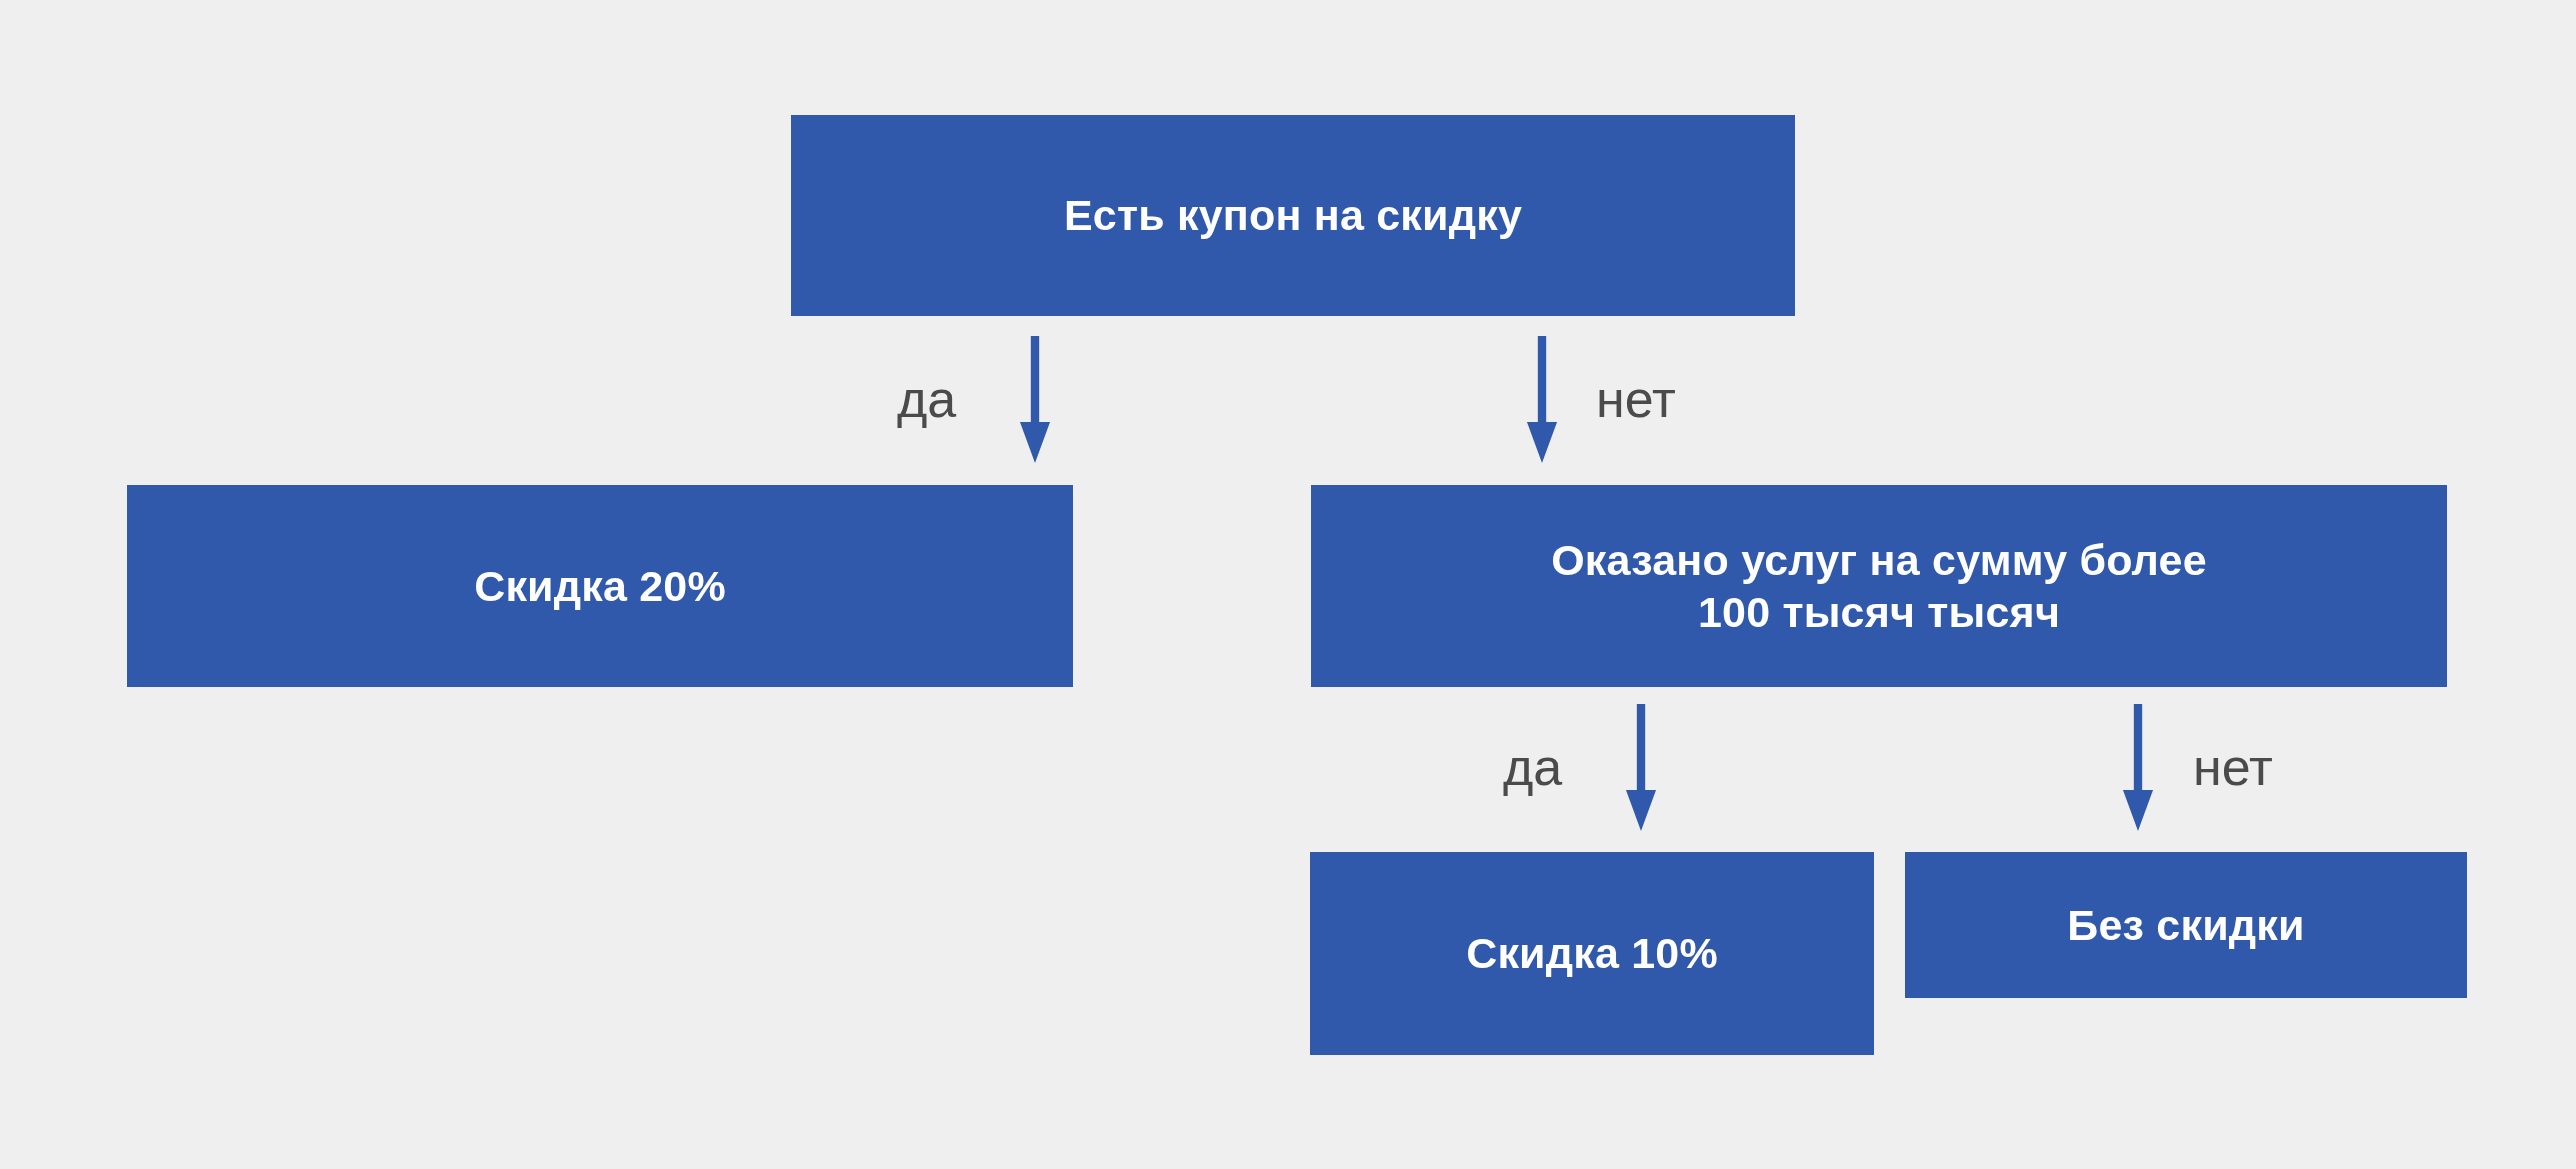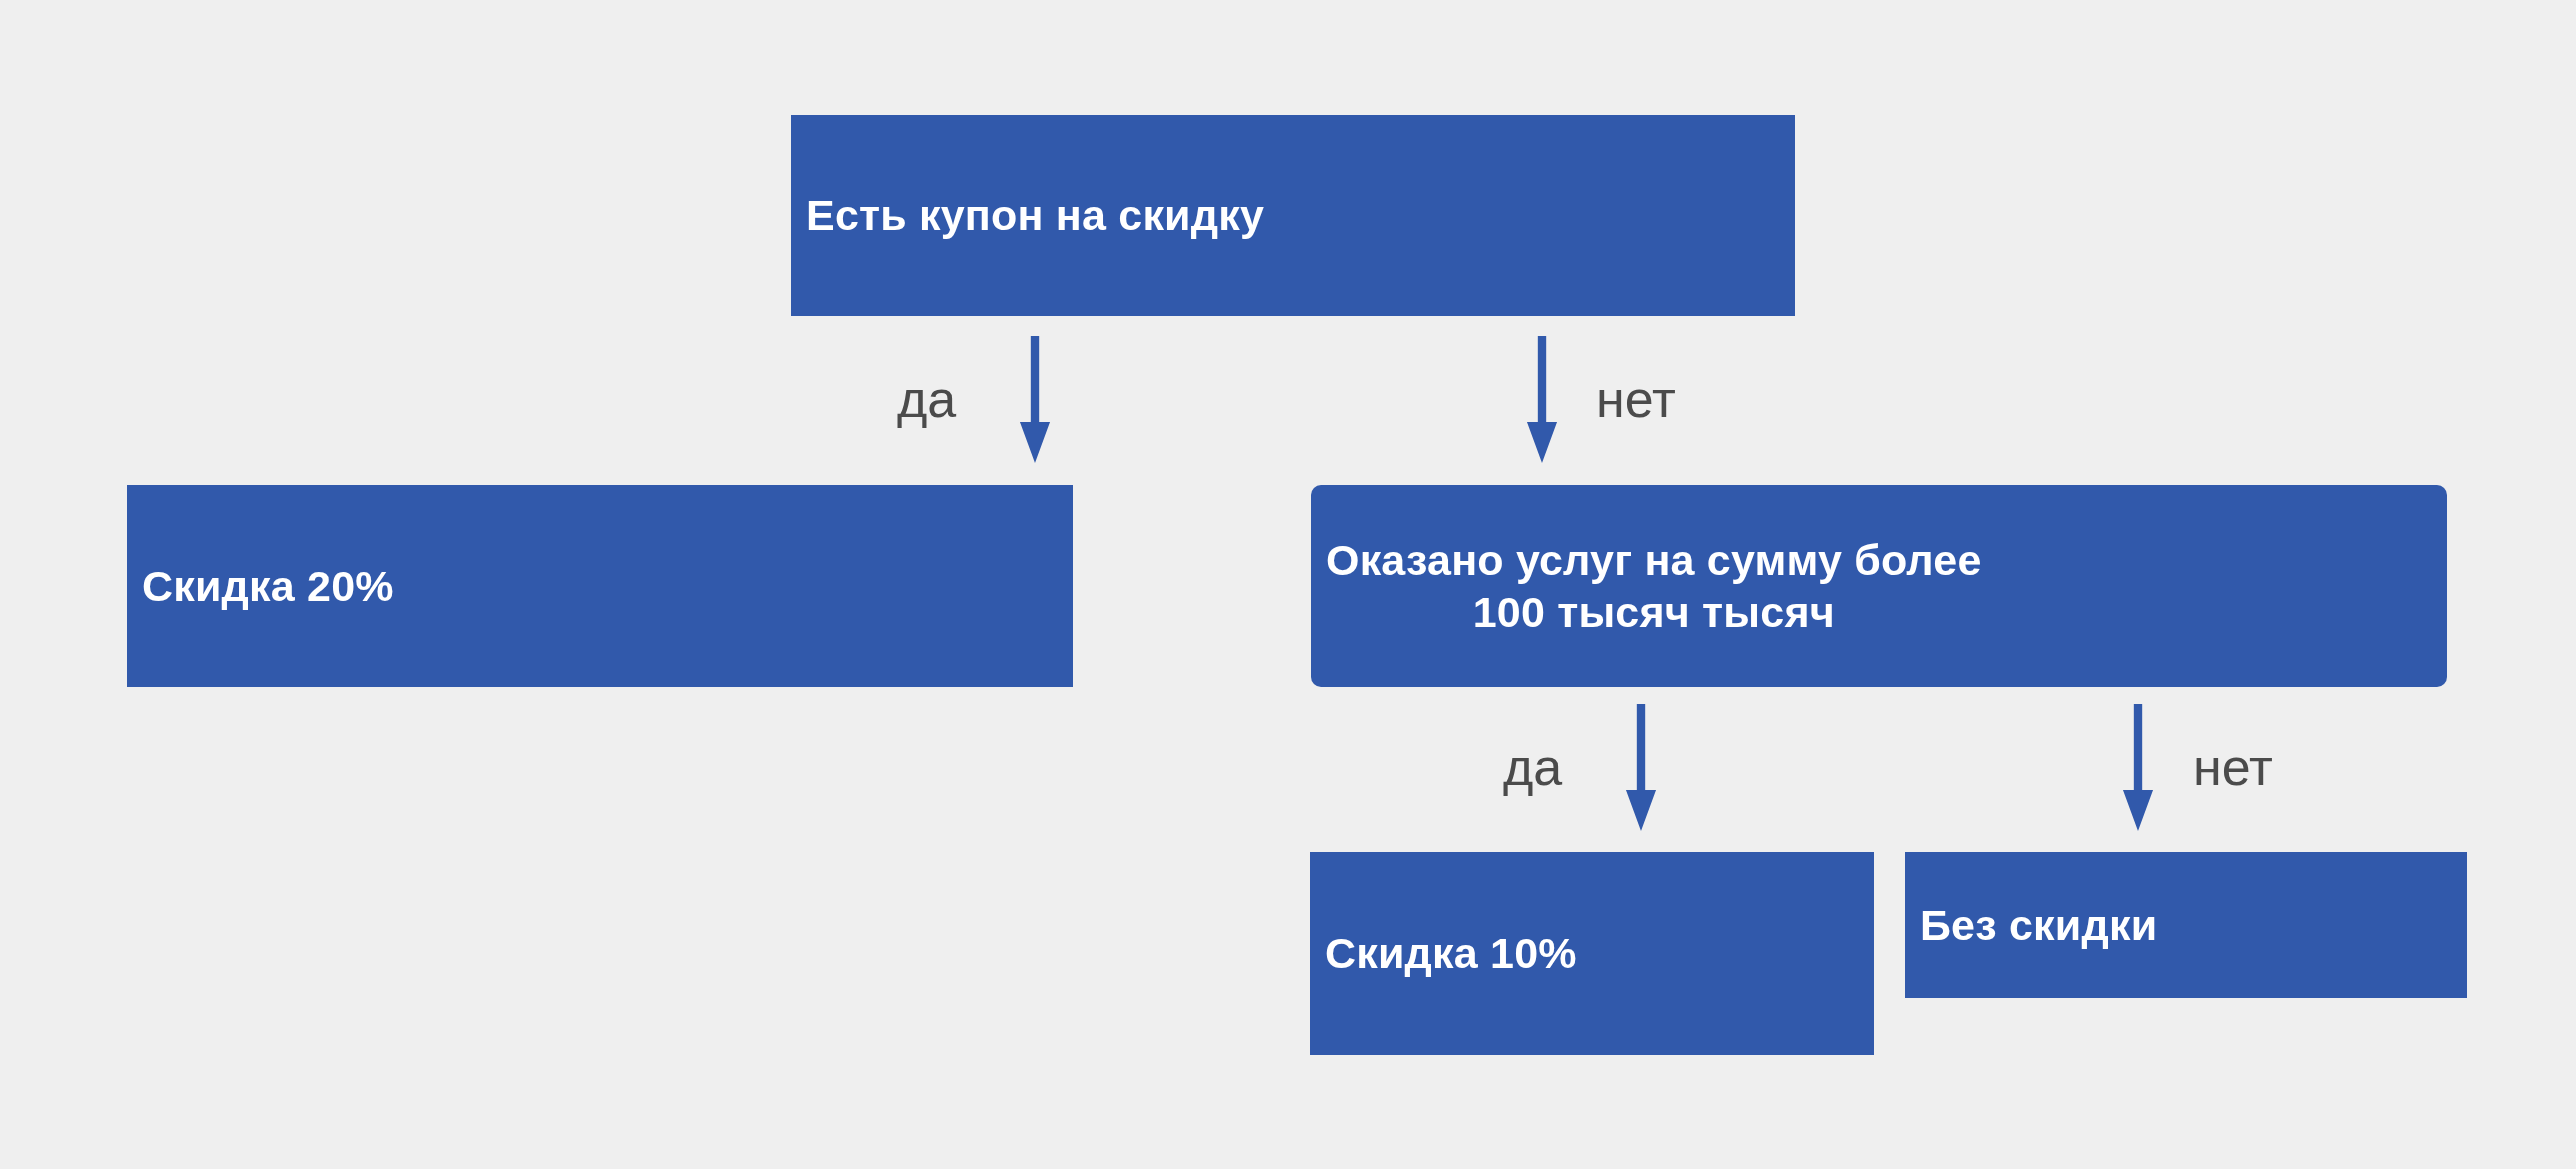--- a/index.html
+++ b/index.html
@@ -23,36 +23,36 @@
   }
 
   
   .node {
     position: absolute;
     box-sizing: border-box;
     background: #3159ab;
     color: #ffffff;
     display: flex;
     align-items: center;
-    justify-content: flex-start;
+    justify-content: center;
     text-align: center;
     font-size: 43px;
     font-weight: 600;
     line-height: 1.22;
     letter-spacing: 0.2px;
     padding: 5px 15px;
   }
   .node .node-line {
     display: block;
     white-space: nowrap;
   }
 
   #node-coupon      { left: 791px;  top: 115px;  width: 1004px; height: 201px; }
   #node-discount-20 { left: 99px;  top: 485px;  width: 946px; height: 202px; margin-left: 28px; }
-  #node-services    { left: 1311px; top: 485px;  width: 1136px; height: 202px; border-radius: 10px; }
+  #node-services    { left: 1311px; top: 485px;  width: 1136px; height: 202px; }
   #node-discount-10 { left: 1310px; top: 852px; width: 564px;  height: 203px; }
   #node-no-discount { left: 1905px; top: 852px; width: 562px;  height: 146px; }
 
   
   .arrow {
     position: absolute;
   }
   .arrow svg {
     display: block;
     overflow: visible;

